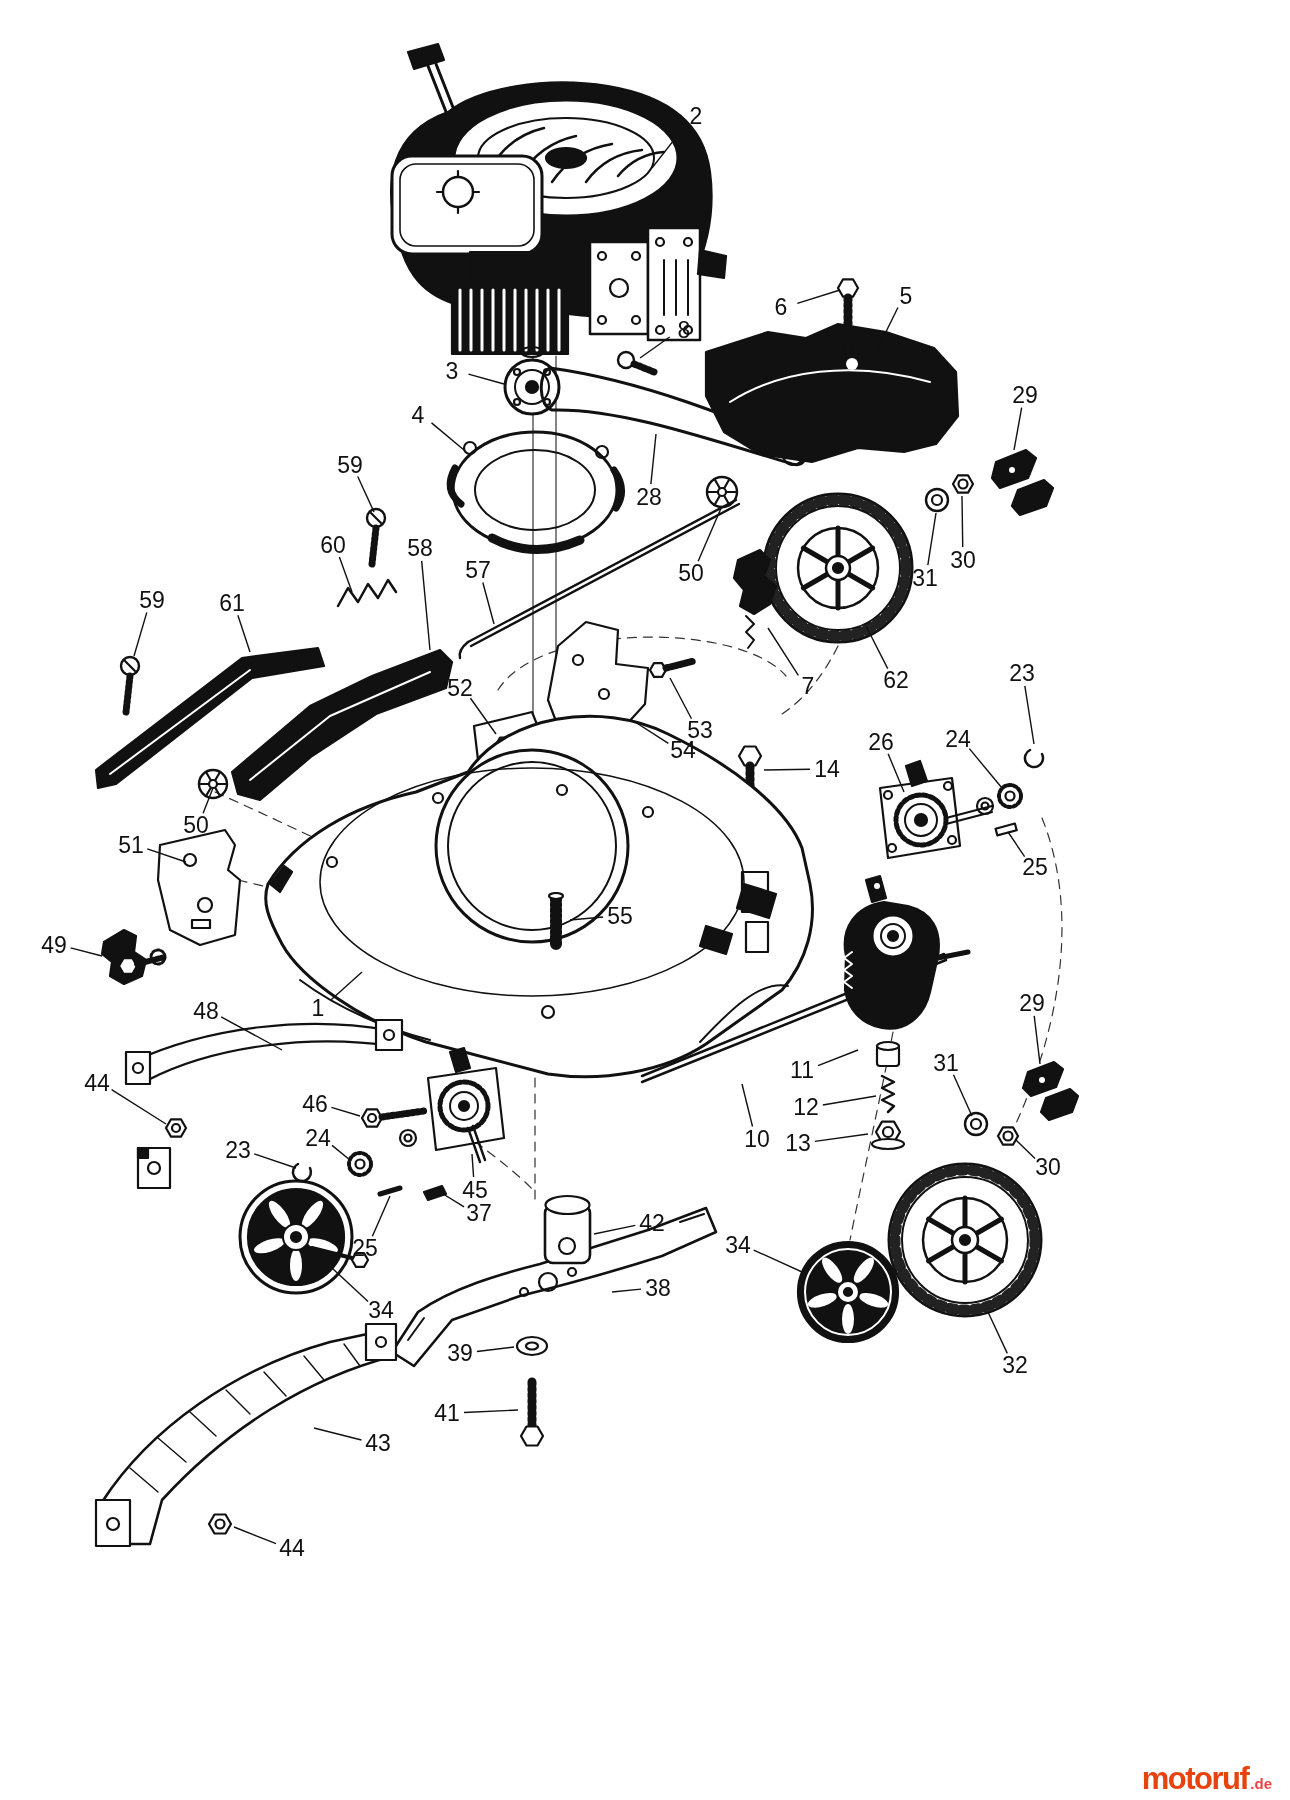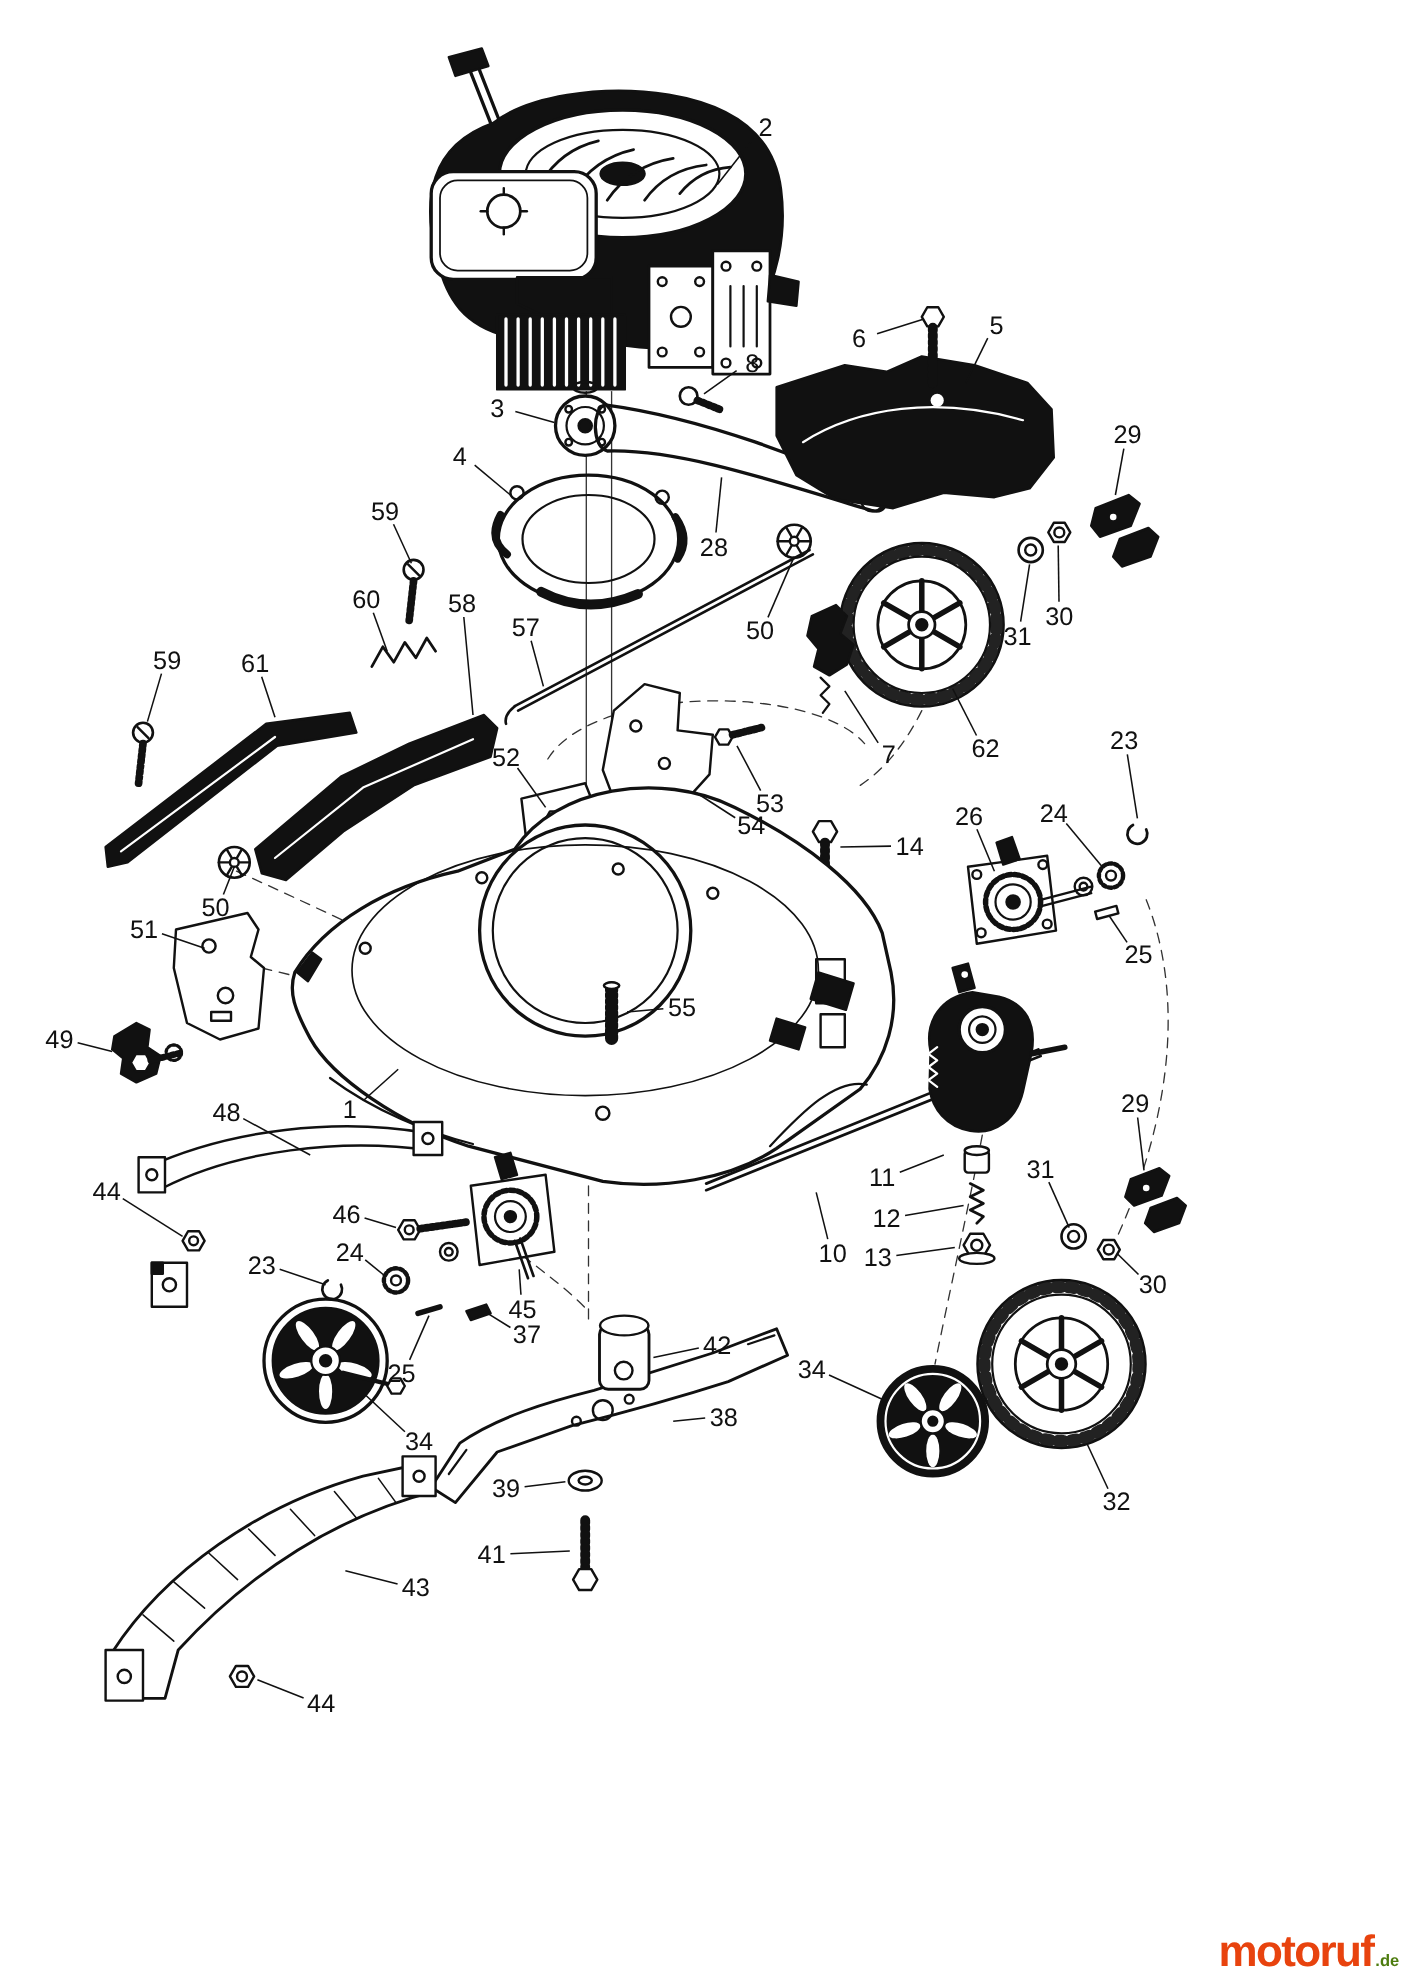--- a/index.html
+++ b/index.html
@@ -17,22 +17,22 @@
     fill:#111;
     text-anchor:middle;
     dominant-baseline:central;
   }
   .leader{stroke:#111;stroke-width:1.4;}
   .watermark{
     position:absolute;right:18px;bottom:6px;
     display:flex;align-items:baseline;gap:2px;
     line-height:1;
   }
-  .watermark .brand{font-size:40px;font-weight:800;letter-spacing:-1.5px;}
-  .watermark .tld{font-size:15px;color:#4d7c0f;font-weight:600;}
+  .watermark .brand{font-size:31px;font-weight:800;letter-spacing:-1.5px;}
+  .watermark .tld{font-size:15px;color:#ef4444;font-weight:600;}
 </style>
 </head>
 <body>
 
 <div class="page">
 
 <svg class="diagram" viewBox="0 0 1290 1800" width="1290" height="1800" xmlns="http://www.w3.org/2000/svg">
 
   <g stroke="#111" fill="none" stroke-width="2.2" stroke-linecap="round" stroke-linejoin="round">
 

